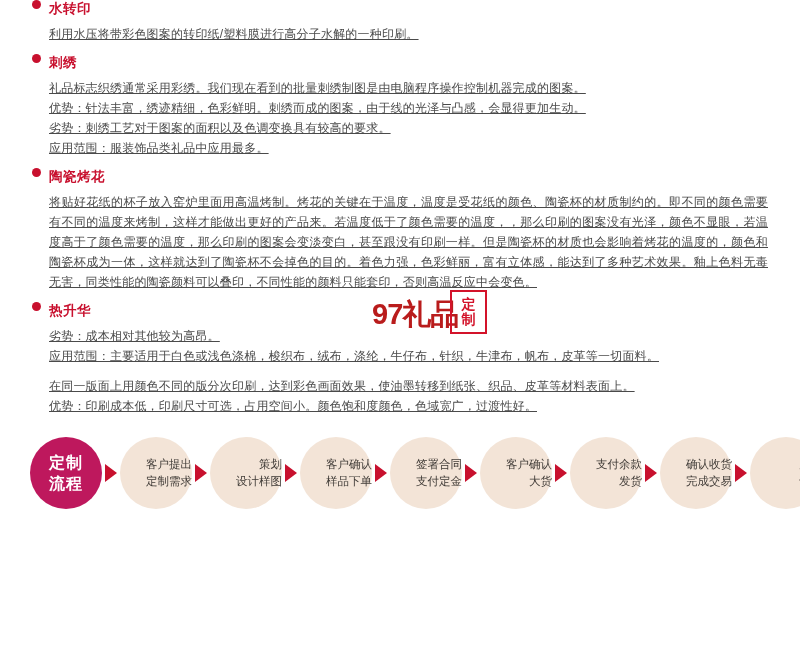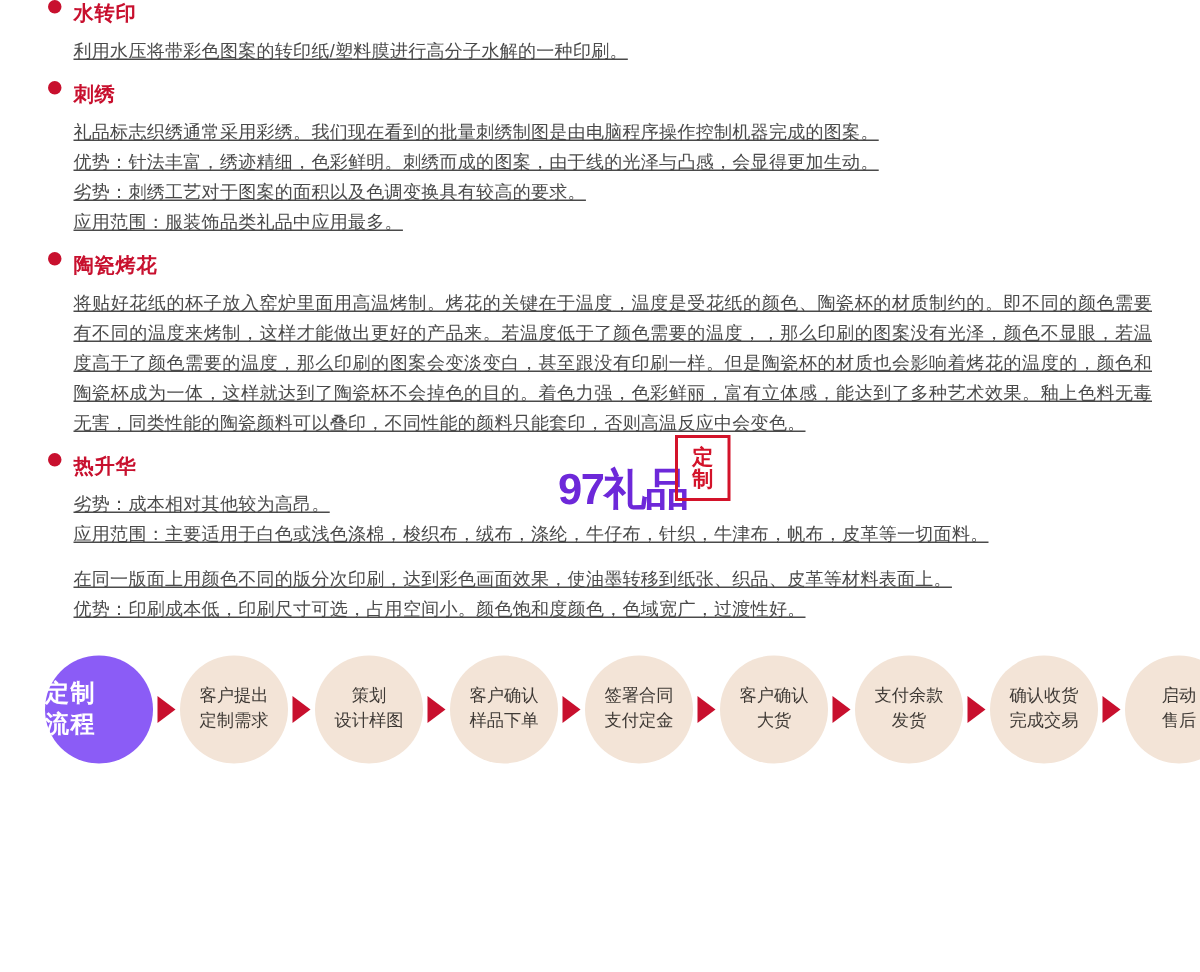--- a/index.html
+++ b/index.html
@@ -67,24 +67,24 @@
     position: absolute;
     left: 372px;
     top: 290px;
     width: 118px;
     height: 48px;
     pointer-events: none;
   }
   .wm-text {
     position: absolute;
     left: 0;
-    top: 17px;
+    top: 5px;
     font-size: 29px;
     font-weight: bold;
-    color: #6d28d9;
+    color: #b91c1c;
     letter-spacing: -1px;
     font-family: "Liberation Sans", sans-serif;
   }
   .wm-box {
     position: absolute;
     left: 78px;
     top: 0px;
     width: 37px;
     height: 44px;
     border: 2px solid #d3132a;
@@ -103,27 +103,27 @@
     margin-top: 14px;
     padding: 0 30px;
     display: flex;
     align-items: center;
     height: 86px;
   }
   .flow-badge {
     width: 72px;
     height: 72px;
     border-radius: 50%;
-    background: #8b5cf6;
+    background: #be185d;
     color: #ffffff;
     font-size: 16px;
     font-weight: bold;
     display: flex;
     flex-direction: column;
-    align-items: flex-start;
+    align-items: center;
     justify-content: center;
     line-height: 21px;
     flex: 0 0 auto;
     letter-spacing: 1px;
   }
   .arrow {
     width: 0;
     height: 0;
     border-top: 9px solid transparent;
     border-bottom: 9px solid transparent;
@@ -133,21 +133,21 @@
   }
   .node {
     width: 72px;
     height: 72px;
     border-radius: 50%;
     background: #f3e4d7;
     color: #3f3a36;
     font-size: 11.5px;
     display: flex;
     flex-direction: column;
-    align-items: center;
+    align-items: flex-end;
     justify-content: center;
     line-height: 17px;
     flex: 0 0 auto;
     text-align: center;
   }
   .node span { display: block; }
 </style>
 </head>
 <body>
 

